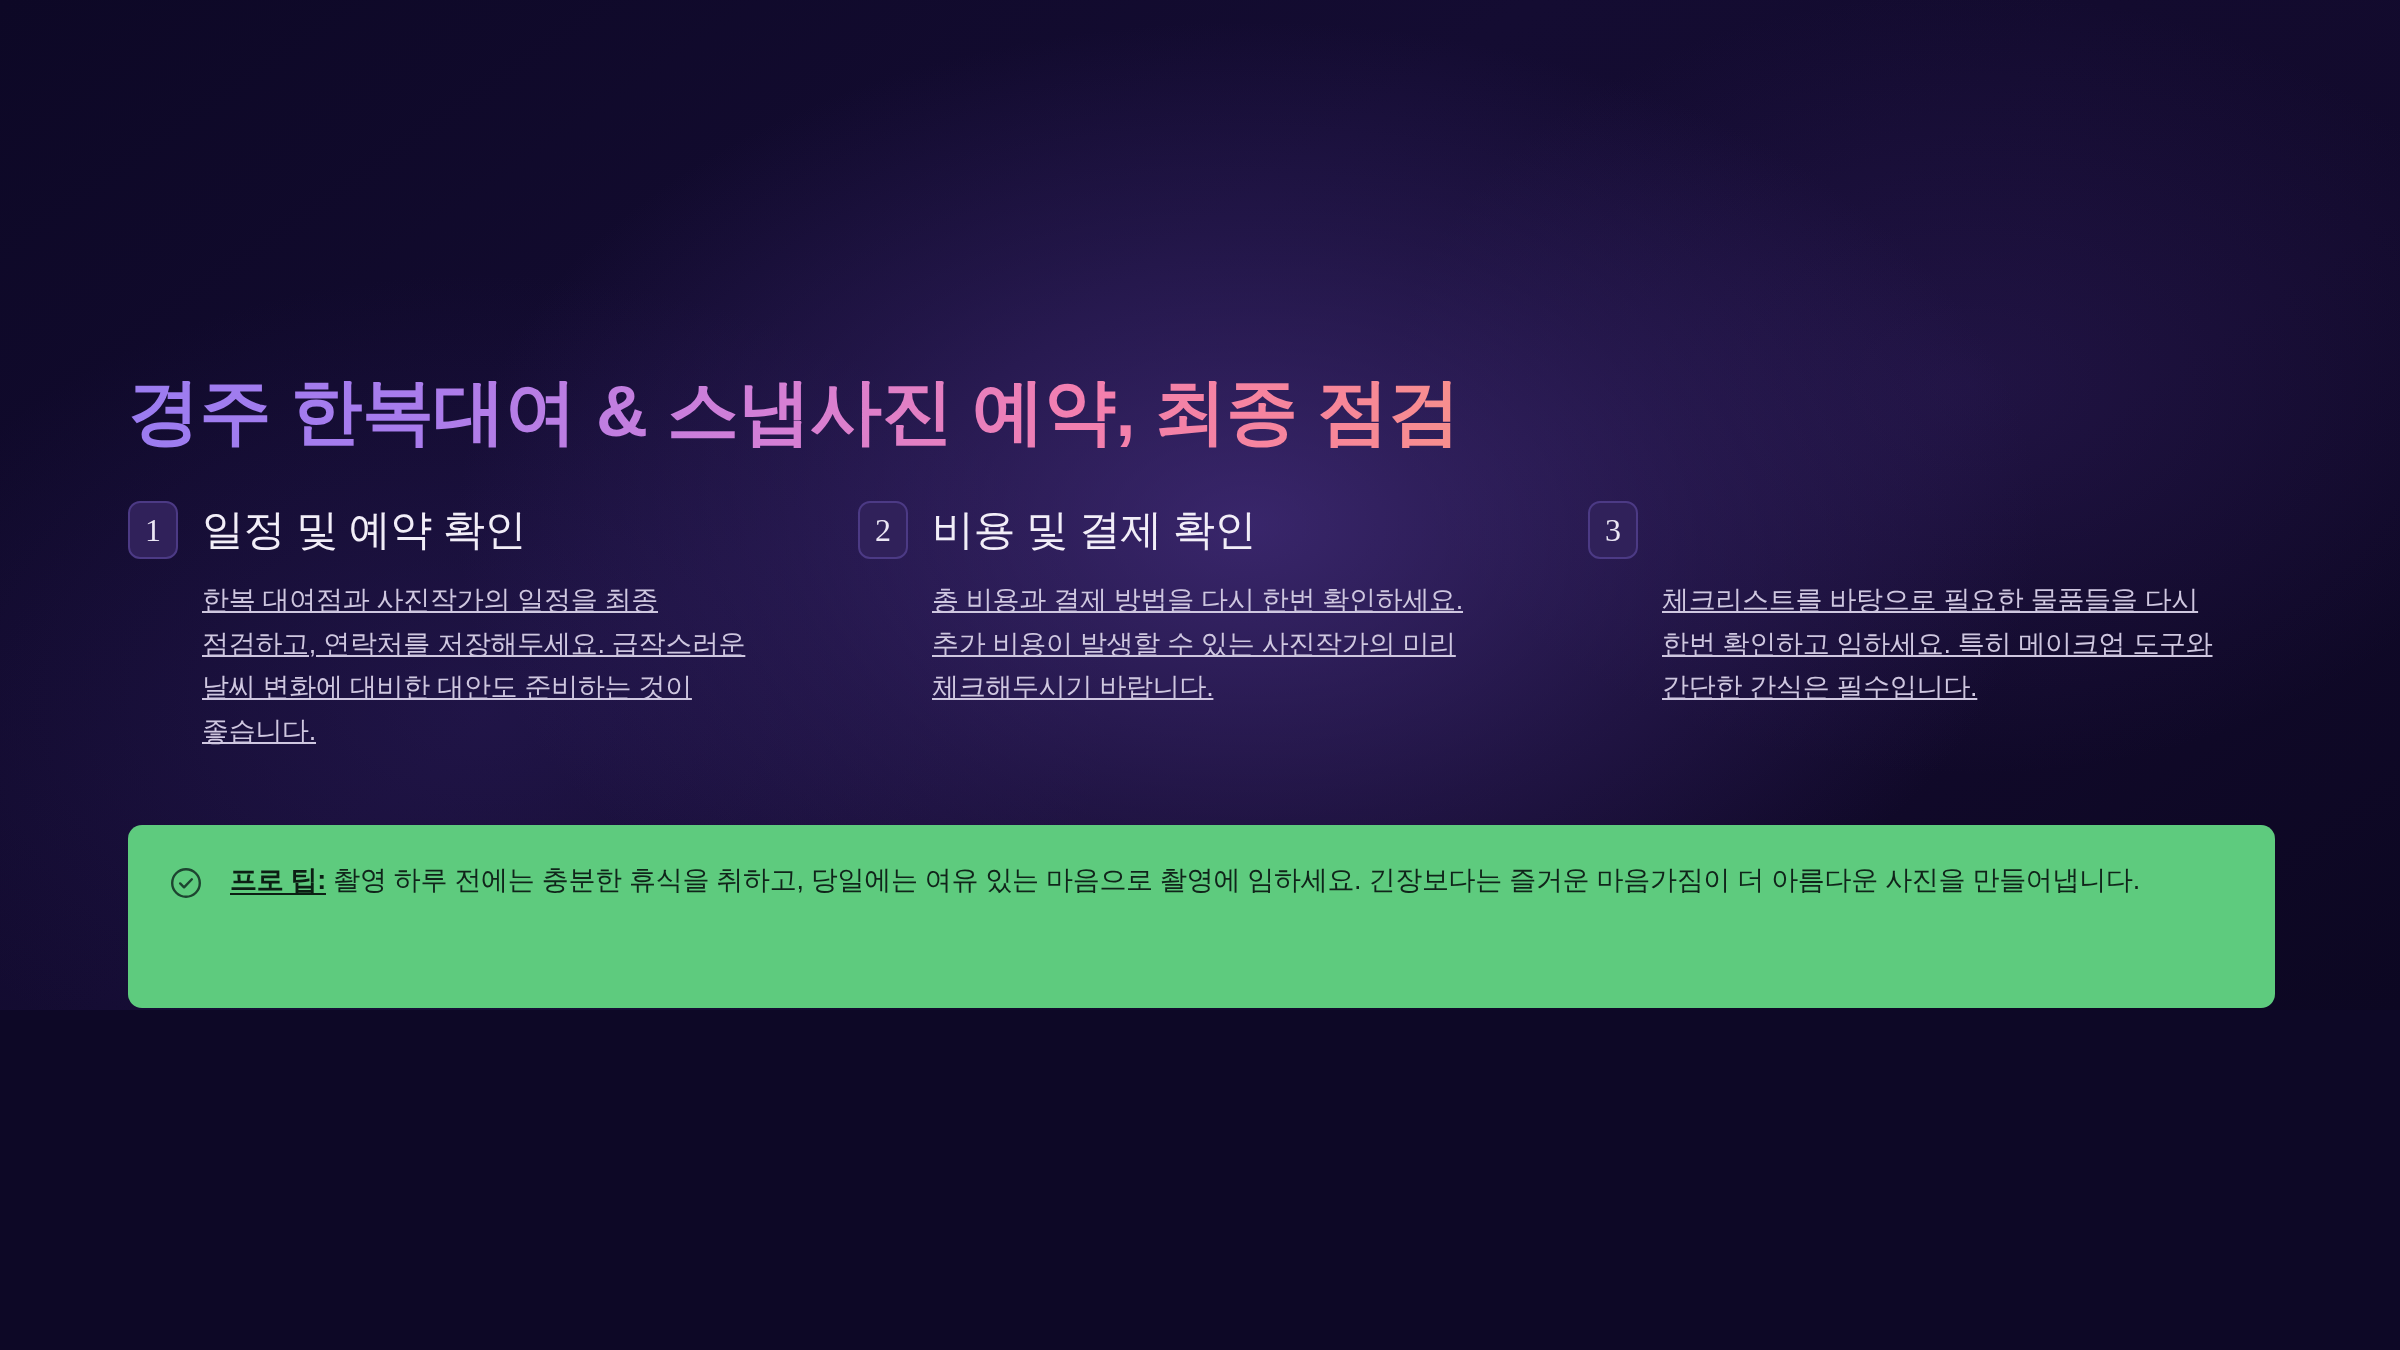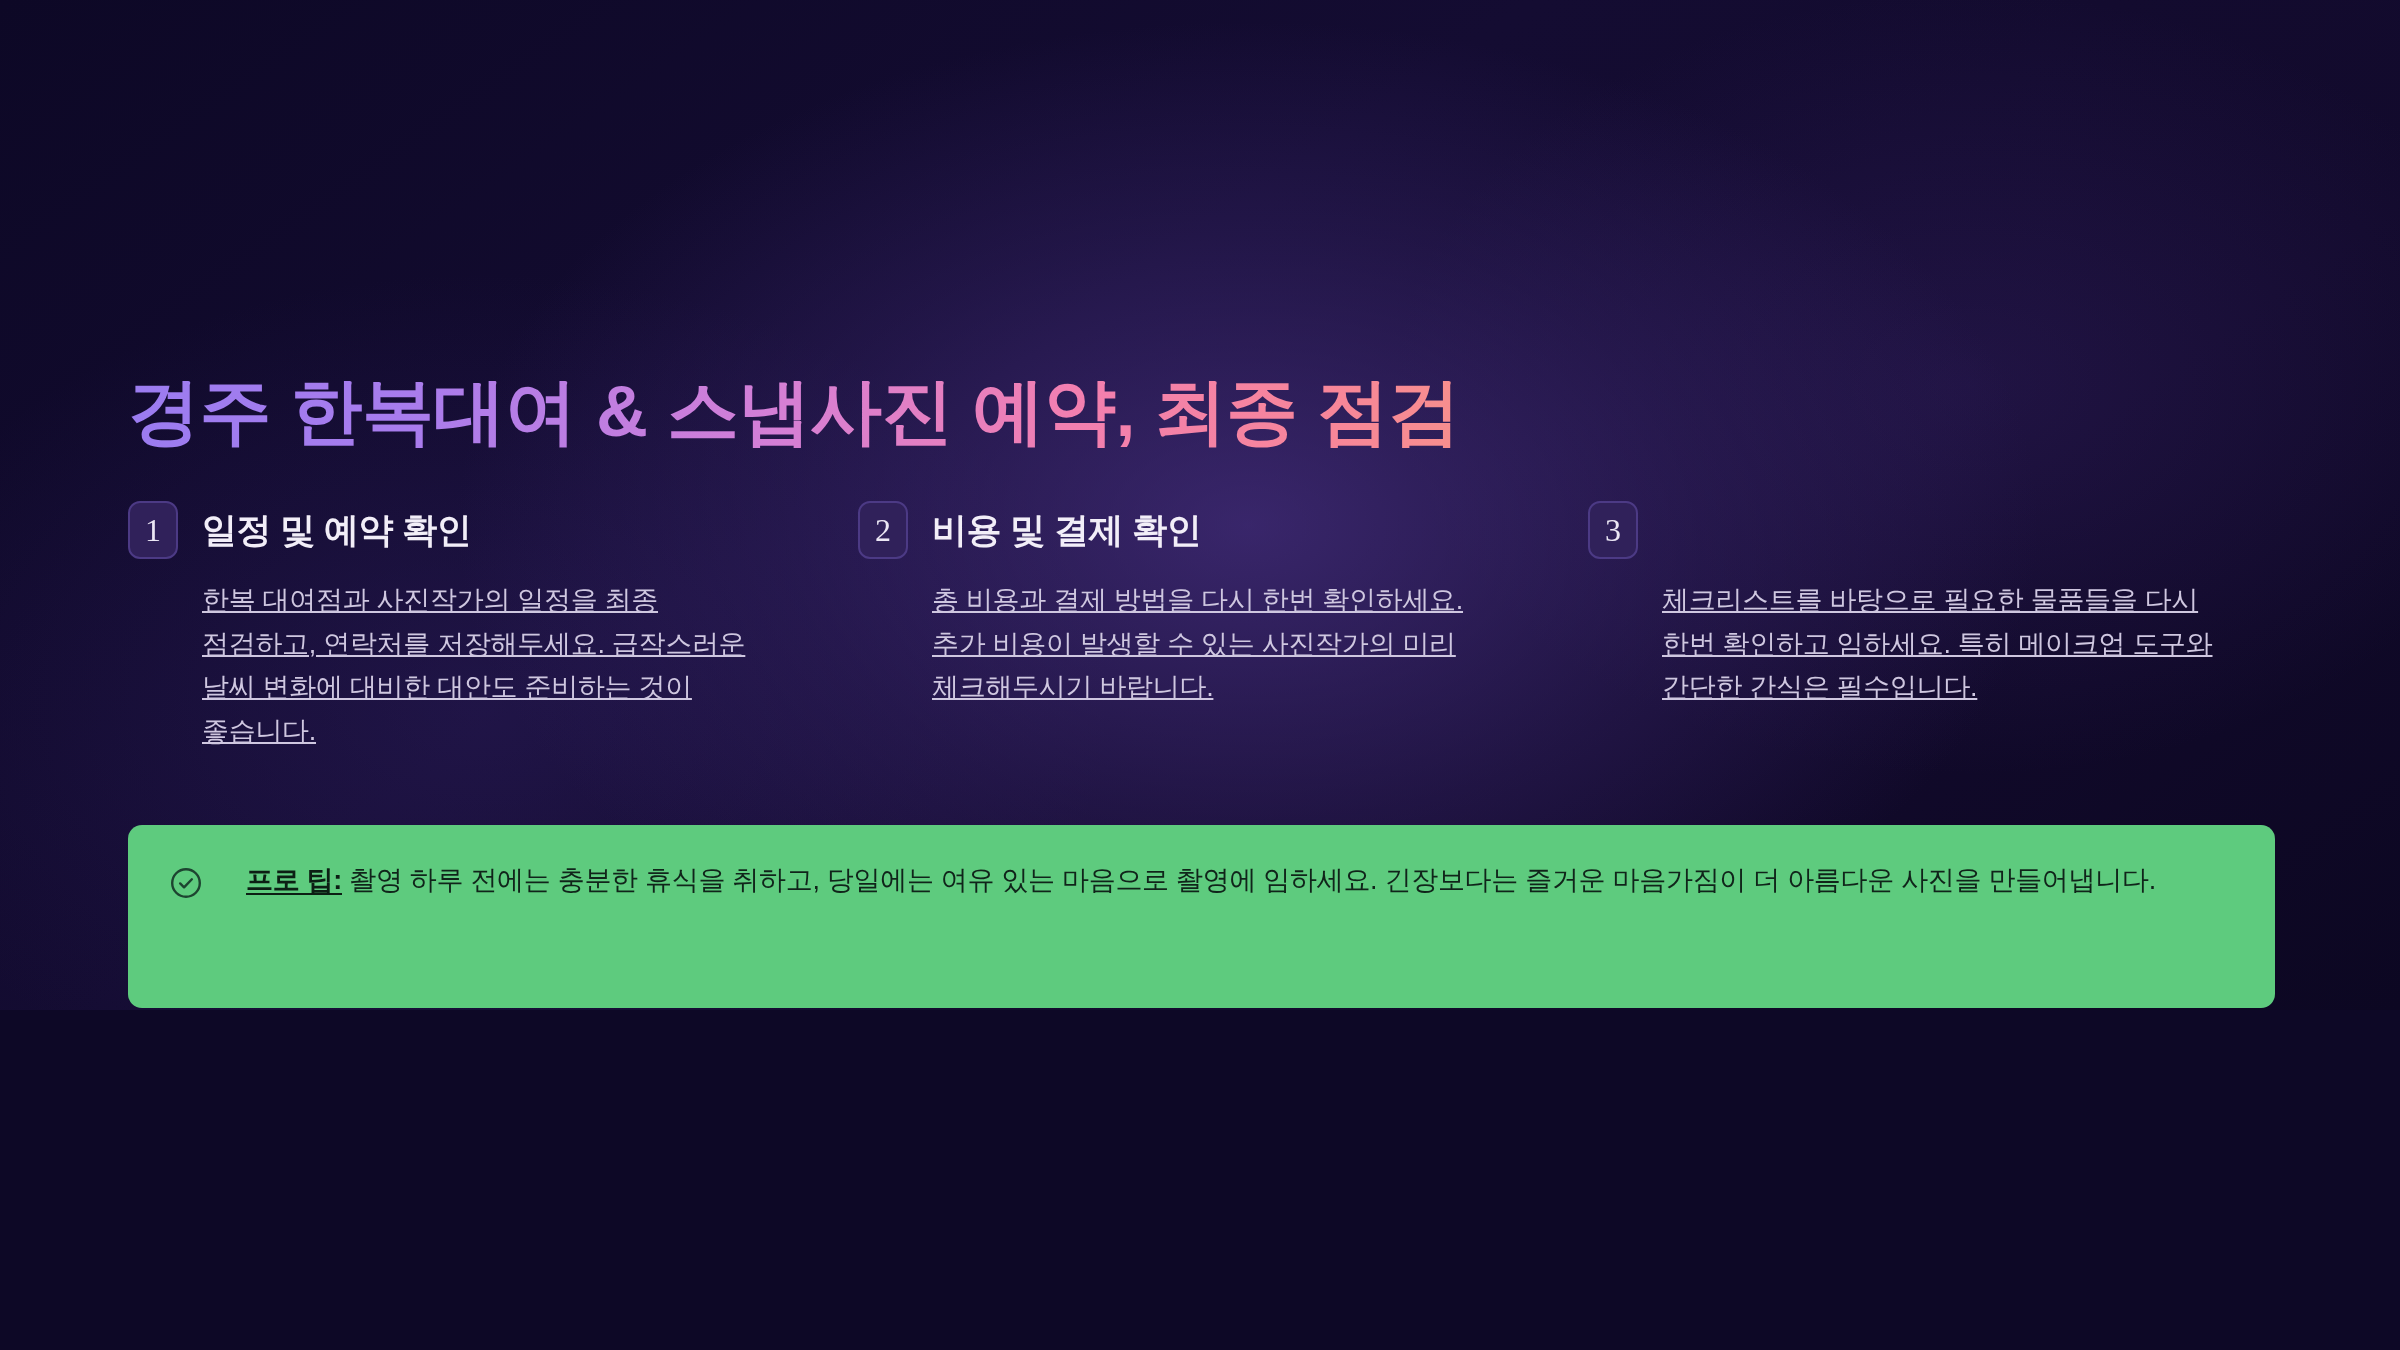--- a/index.html
+++ b/index.html
@@ -80,22 +80,22 @@
     color: #ece7f5;
     font-size: 32px;
     font-weight: 400;
     display: flex;
     align-items: center;
     justify-content: center;
     box-sizing: border-box;
     font-family: "Liberation Serif", "DejaVu Serif", serif;
   }
   .col-title {
-    font-size: 35px;
-    font-weight: 700;
+    font-size: 42px;
+    font-weight: 400;
     color: #f2eef8;
     letter-spacing: -0.5px;
     white-space: nowrap;
   }
   .col-body {
     margin-top: 16px;
     margin-left: 74px;
     font-size: 27px;
     line-height: 1.62;
     color: #cfc7e0;
@@ -113,21 +113,21 @@
     left: 128px;
     top: 825px;
     width: 2147px;
     min-height: 183px;
     box-sizing: border-box;
     background: #5ecb7e;
     border-radius: 14px;
     padding: 34px 44px 34px 40px;
     display: flex;
     align-items: flex-start;
-    gap: 42px;
+    gap: 26px;
   }
   .tip-icon {
     flex: 0 0 auto;
     margin-top: 6px;
     width: 36px;
     height: 36px;
     display: block;
   }
   .tip-text {
     font-size: 27px;

